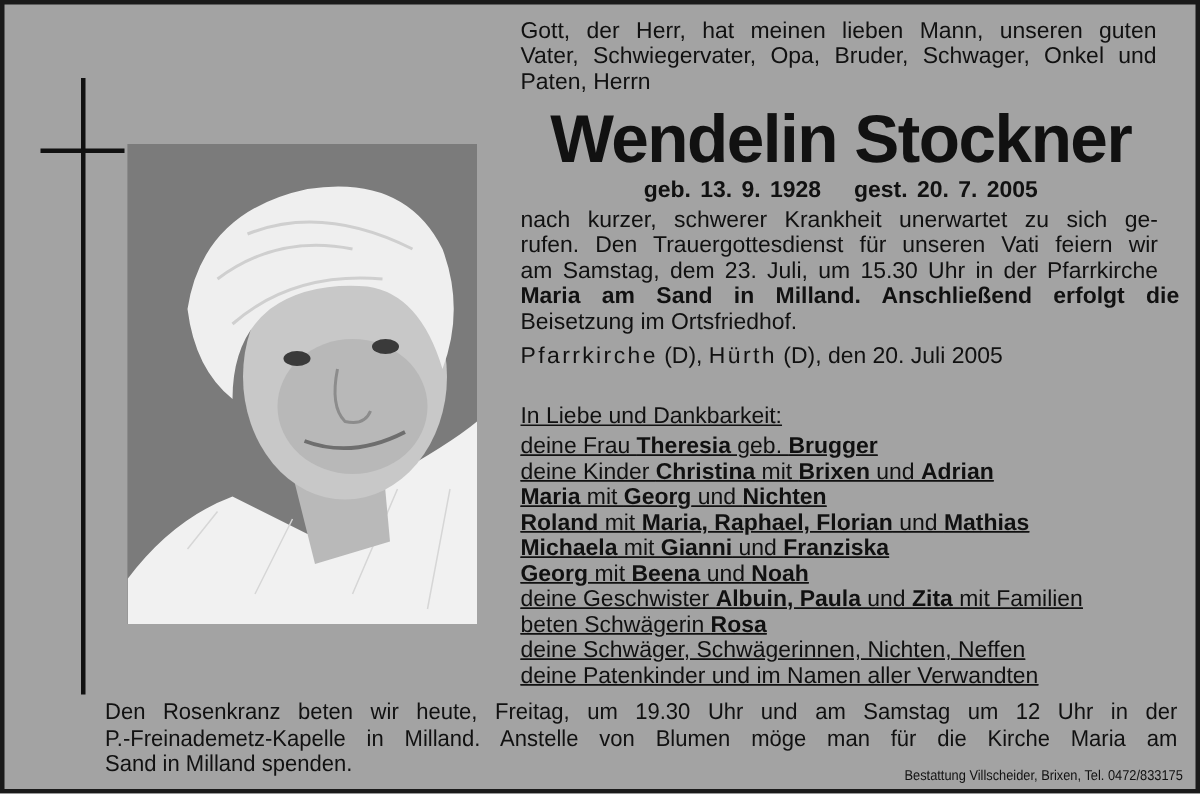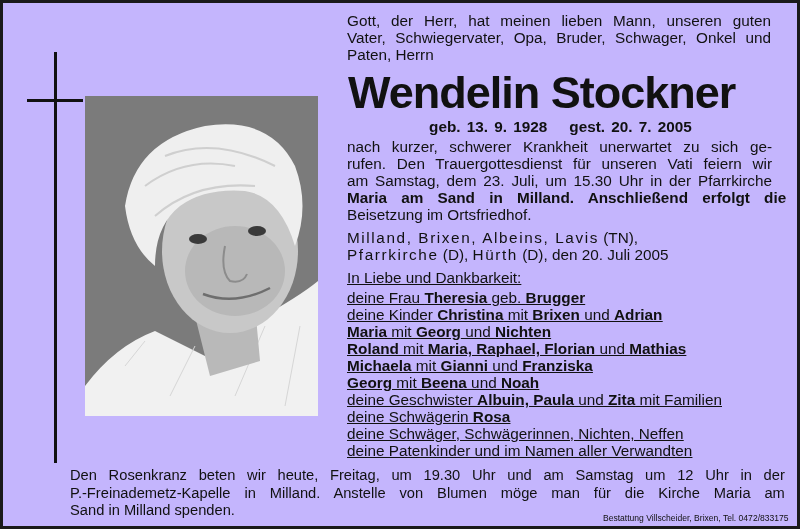--- a/index.html
+++ b/index.html
@@ -1,26 +1,26 @@
 <!DOCTYPE html>
 <html><head>
 <meta charset="utf-8">
 <style>
   html, body { margin:0; padding:0; }
   body { width:800px; height:529px; background:#fff; position:relative; overflow:hidden; font-family:"Liberation Sans", sans-serif; color:#111; }
-  .frame { position:absolute; left:0; top:0; width:794px; height:523px; border:3px solid #1a1a1a; background:#c4b5fd; }
+  .frame { position:absolute; left:0; top:0; width:794px; height:523px; border:3px solid #1a1a1a; background:#a3a3a3; }
   .cross-v { position:absolute; left:51px; top:49px; width:3px; height:411px; background:#111; }
   .cross-h { position:absolute; left:24px; top:96px; width:56px; height:3px; background:#111; }
   .photo { position:absolute; left:82px; top:93px; width:233px; height:320px; background:#7b7b7b; overflow:hidden; }
   .photo svg { display:block; }
   .txt { position:absolute; font-size:15.3px; line-height:17px; }
   .intro { left:344px; top:9px; width:424px; text-align:justify; }
   .intro .l { display:block; text-align:justify; text-align-last:justify; }
   .intro .l.last { text-align-last:left; }
-  .name { position:absolute; left:345px; top:65px; width:425px; font-size:45px; font-weight:bold; letter-spacing:-1px; line-height:50px; text-align:left; }
+  .name { position:absolute; left:345px; top:65px; width:425px; font-size:45px; font-weight:bold; letter-spacing:-1px; line-height:50px; text-align:center; }
   .dates { position:absolute; left:345px; top:115px; width:425px; text-align:center; font-size:15.3px; font-weight:bold; word-spacing:2px; }
   .dates span + span { margin-left:22px; }
   .body1 { left:344px; top:135px; width:425px; }
   .jl { display:block; text-align:justify; text-align-last:justify; white-space:nowrap; }
   .jl.last { text-align-last:left; }
   .places { left:344px; top:226px; width:425px; }
   .places .spaced { letter-spacing:1.6px; }
   .family { left:344px; top:266px; width:440px; }
   .family div { white-space:nowrap;text-decoration:underline; }
   .family b { font-weight:bold; }
@@ -72,35 +72,34 @@
 
   <div class="txt body1">
     <span class="jl">nach kurzer, schwerer Krankheit unerwartet zu sich ge-</span>
     <span class="jl">rufen. Den Trauergottesdienst für unseren Vati feiern wir</span>
     <span class="jl">am Samstag, dem 23. Juli, um 15.30 Uhr in der Pfarrkirche</span>
     <span class="jl" style="word-spacing:10px;font-weight:bold;">Maria am Sand in Milland. Anschließend erfolgt die</span>
     <span class="jl last">Beisetzung im Ortsfriedhof.</span>
   </div>
 
   <div class="txt places">
-    <div><span class="spaced">Milland, Brixen, Albeins, Lavis</span><span> (TN),</span></div>
     <div><span class="spaced">Pfarrkirche</span><span> (D), </span><span class="spaced">Hürth</span><span> (D), den 20. Juli 2005</span></div>
   </div>
 
   <div class="txt family">
     <div style="margin-bottom:3px;">In Liebe und Dankbarkeit:</div>
     <div id="family-rows">
         <div><span>deine Frau </span><b>Theresia</b><span> geb. </span><b>Brugger</b></div>
         <div><span>deine Kinder </span><b>Christina</b><span> mit </span><b>Brixen</b><span> und </span><b>Adrian</b></div>
         <div><b>Maria</b><span> mit </span><b>Georg</b><span> und </span><b>Nichten</b></div>
         <div><b>Roland</b><span> mit </span><b>Maria, Raphael, Florian</b><span> und </span><b>Mathias</b></div>
         <div><b>Michaela</b><span> mit </span><b>Gianni</b><span> und </span><b>Franziska</b></div>
         <div><b>Georg</b><span> mit </span><b>Beena</b><span> und </span><b>Noah</b></div>
         <div><span>deine Geschwister </span><b>Albuin, Paula</b><span> und </span><b>Zita</b><span> mit Familien</span></div>
-        <div><span>deine Schwägerin </span><b>Rosa</b></div>
+        <div><span>beten Schwägerin </span><b>Rosa</b></div>
         <div><span>deine Schwäger, Schwägerinnen, Nichten, Neffen</span></div>
         <div><span>deine Patenkinder und im Namen aller Verwandten</span></div>
       </div>
   </div>
 
   <div class="txt footer">
     <span class="jl">Den Rosenkranz beten wir heute, Freitag, um 19.30 Uhr und am Samstag um 12 Uhr in der</span>
     <span class="jl">P.-Freinademetz-Kapelle in Milland. Anstelle von Blumen möge man für die Kirche Maria am</span>
     <span class="jl last">Sand in Milland spenden.</span>
   </div>

